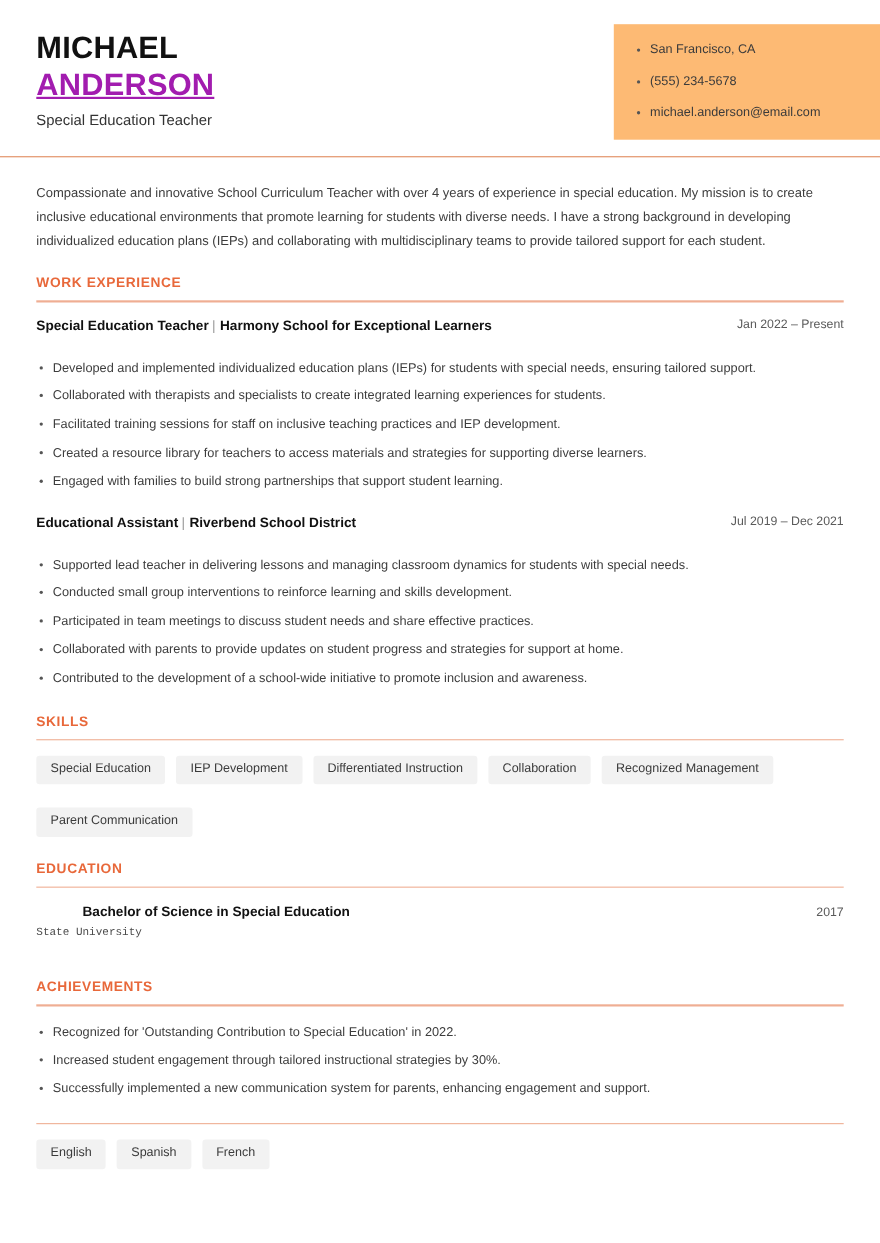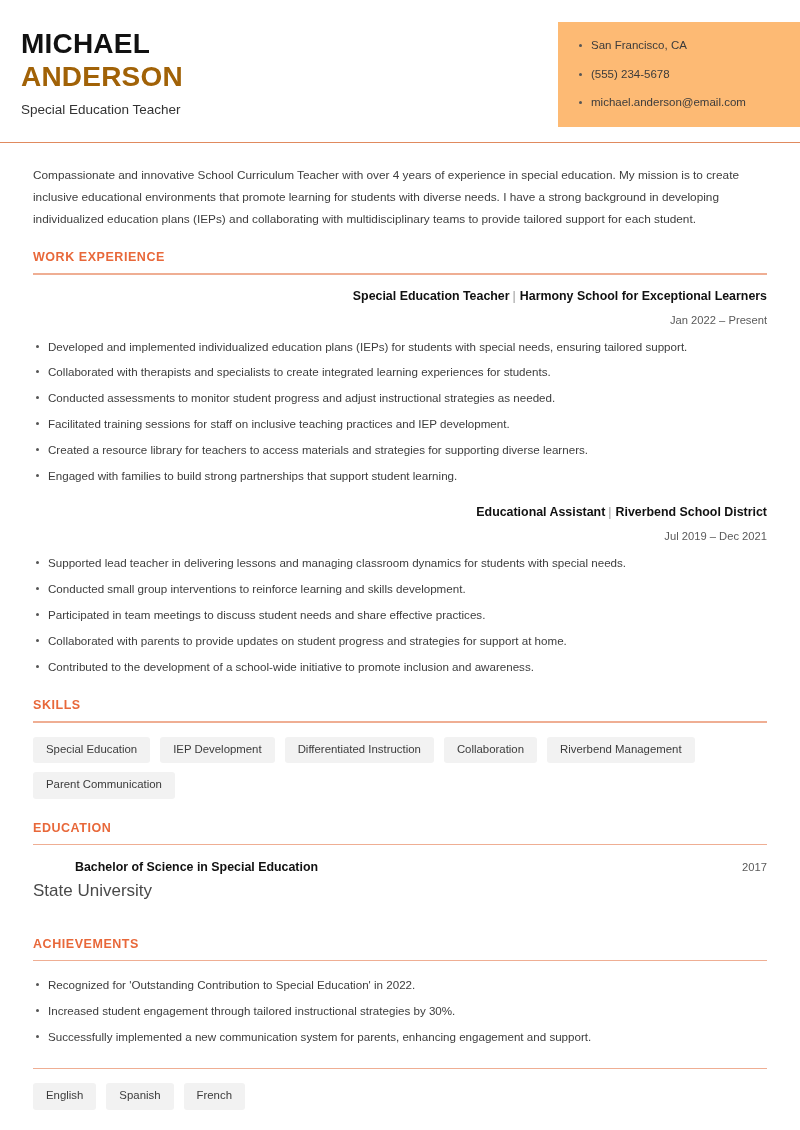--- a/index.html
+++ b/index.html
@@ -26,33 +26,33 @@
 
   
   .header {
     display: flex;
     align-items: flex-start;
     justify-content: space-between;
     padding: 22px 0 0 0;
   }
 
   .identity {
-    padding-left: 21px;
+    padding-left: 33px;
     padding-top: 5px;
   }
 
   .name-line {
     font-size: 28px;
     font-weight: bold;
     letter-spacing: 0.2px;
     line-height: 1.18;
   }
 
   .name-first { color: #111111; }
-  .name-last  { color: #a16207; }
+  .name-last  { color: #a21caf; text-decoration: underline; }
 
   .job-title {
     margin-top: 9px;
     font-size: 13.5px;
     color: #333333;
     font-weight: normal;
   }
 
   .contact-panel {
     background: #fdba74;
@@ -117,48 +117,46 @@
     background: #EFAE93;
     margin-top: 9px;
   }
 
   
   .entry { margin-top: 14px; }
   .entry + .entry { margin-top: 21px; }
 
   .entry-head {
     display: flex;
-    align-items: flex-end;
+    align-items: flex-start;
     justify-content: space-between;
-    flex-direction: column;
   }
 
   .entry-title {
     font-size: 12.4px;
     font-weight: bold;
     color: #111111;
   }
 
   .entry-sep {
     color: #9a9a9a;
     font-weight: normal;
     padding: 0 4px 0 3px;
   }
 
   .entry-date {
     font-size: 11.2px;
     color: #5a5a5a;
     white-space: nowrap;
     padding-left: 14px;
-    margin-top: 11px;
   }
 
   .bullets {
     list-style: none;
-    margin-top: 13px;
+    margin-top: 24px;
   }
 
   .bullets li {
     position: relative;
     padding-left: 15px;
     font-size: 11.6px;
     line-height: 1.45;
     color: #3d3d3d;
     margin-bottom: 9px;
   }
@@ -172,21 +170,21 @@
     width: 3px;
     height: 3px;
     border-radius: 50%;
     background: #555555;
   }
 
   
   .chips {
     display: flex;
     flex-wrap: wrap;
-    gap: 9px 10px;
+    gap: 21px 10px;
     margin-top: 14px;
   }
 
   .chip {
     background: #F2F2F2;
     border-radius: 3px;
     padding: 7px 13px 8px 13px;
     font-size: 11.4px;
     color: #3b3b3b;
     line-height: 1;
@@ -210,22 +208,23 @@
   }
 
   .edu-year {
     font-size: 11.2px;
     color: #5a5a5a;
     white-space: nowrap;
   }
 
   .edu-school {
     margin-top: 7px;
-    font-size: 17px;
+    font-size: 10px;
     color: #4a4a4a;
+    font-family: Liberation Mono, monospace;
   }
 
   .ach-list { margin-top: 16px; }
   .lang-section { margin-top: 22px; }
   .ach-section { margin-top: 36px; }
   .edu-section { margin-top: 22px; }
   .skills-section { margin-top: 23px; }
 </style>
 </head>
 <body>
@@ -267,21 +266,20 @@
       <div class="entry">
         <div class="entry-head">
           <div class="entry-title">
             <span>Special Education Teacher</span><span class="entry-sep">|</span><span>Harmony School for Exceptional Learners</span>
           </div>
           <div class="entry-date">Jan 2022 – Present</div>
         </div>
         <ul class="bullets">
           <li>Developed and implemented individualized education plans (IEPs) for students with special needs, ensuring tailored support.</li>
           <li>Collaborated with therapists and specialists to create integrated learning experiences for students.</li>
-          <li>Conducted assessments to monitor student progress and adjust instructional strategies as needed.</li>
           <li>Facilitated training sessions for staff on inclusive teaching practices and IEP development.</li>
           <li>Created a resource library for teachers to access materials and strategies for supporting diverse learners.</li>
           <li>Engaged with families to build strong partnerships that support student learning.</li>
         </ul>
       </div>
 
       <div class="entry">
         <div class="entry-head">
           <div class="entry-title">
             <span>Educational Assistant</span><span class="entry-sep">|</span><span>Riverbend School District</span>
@@ -299,21 +297,21 @@
     </div>
 
     <div class="section skills-section">
       <div class="section-title">SKILLS</div>
       <div class="section-rule"></div>
       <div class="chips">
         <span class="chip">Special Education</span>
         <span class="chip">IEP Development</span>
         <span class="chip">Differentiated Instruction</span>
         <span class="chip">Collaboration</span>
-        <span class="chip">Riverbend Management</span>
+        <span class="chip">Recognized Management</span>
         <span class="chip">Parent Communication</span>
       </div>
     </div>
 
     <div class="section edu-section">
       <div class="section-title">EDUCATION</div>
       <div class="section-rule"></div>
       <div class="edu-entry">
         <div class="edu-head">
           <div class="edu-degree">Bachelor of Science in Special Education</div>

